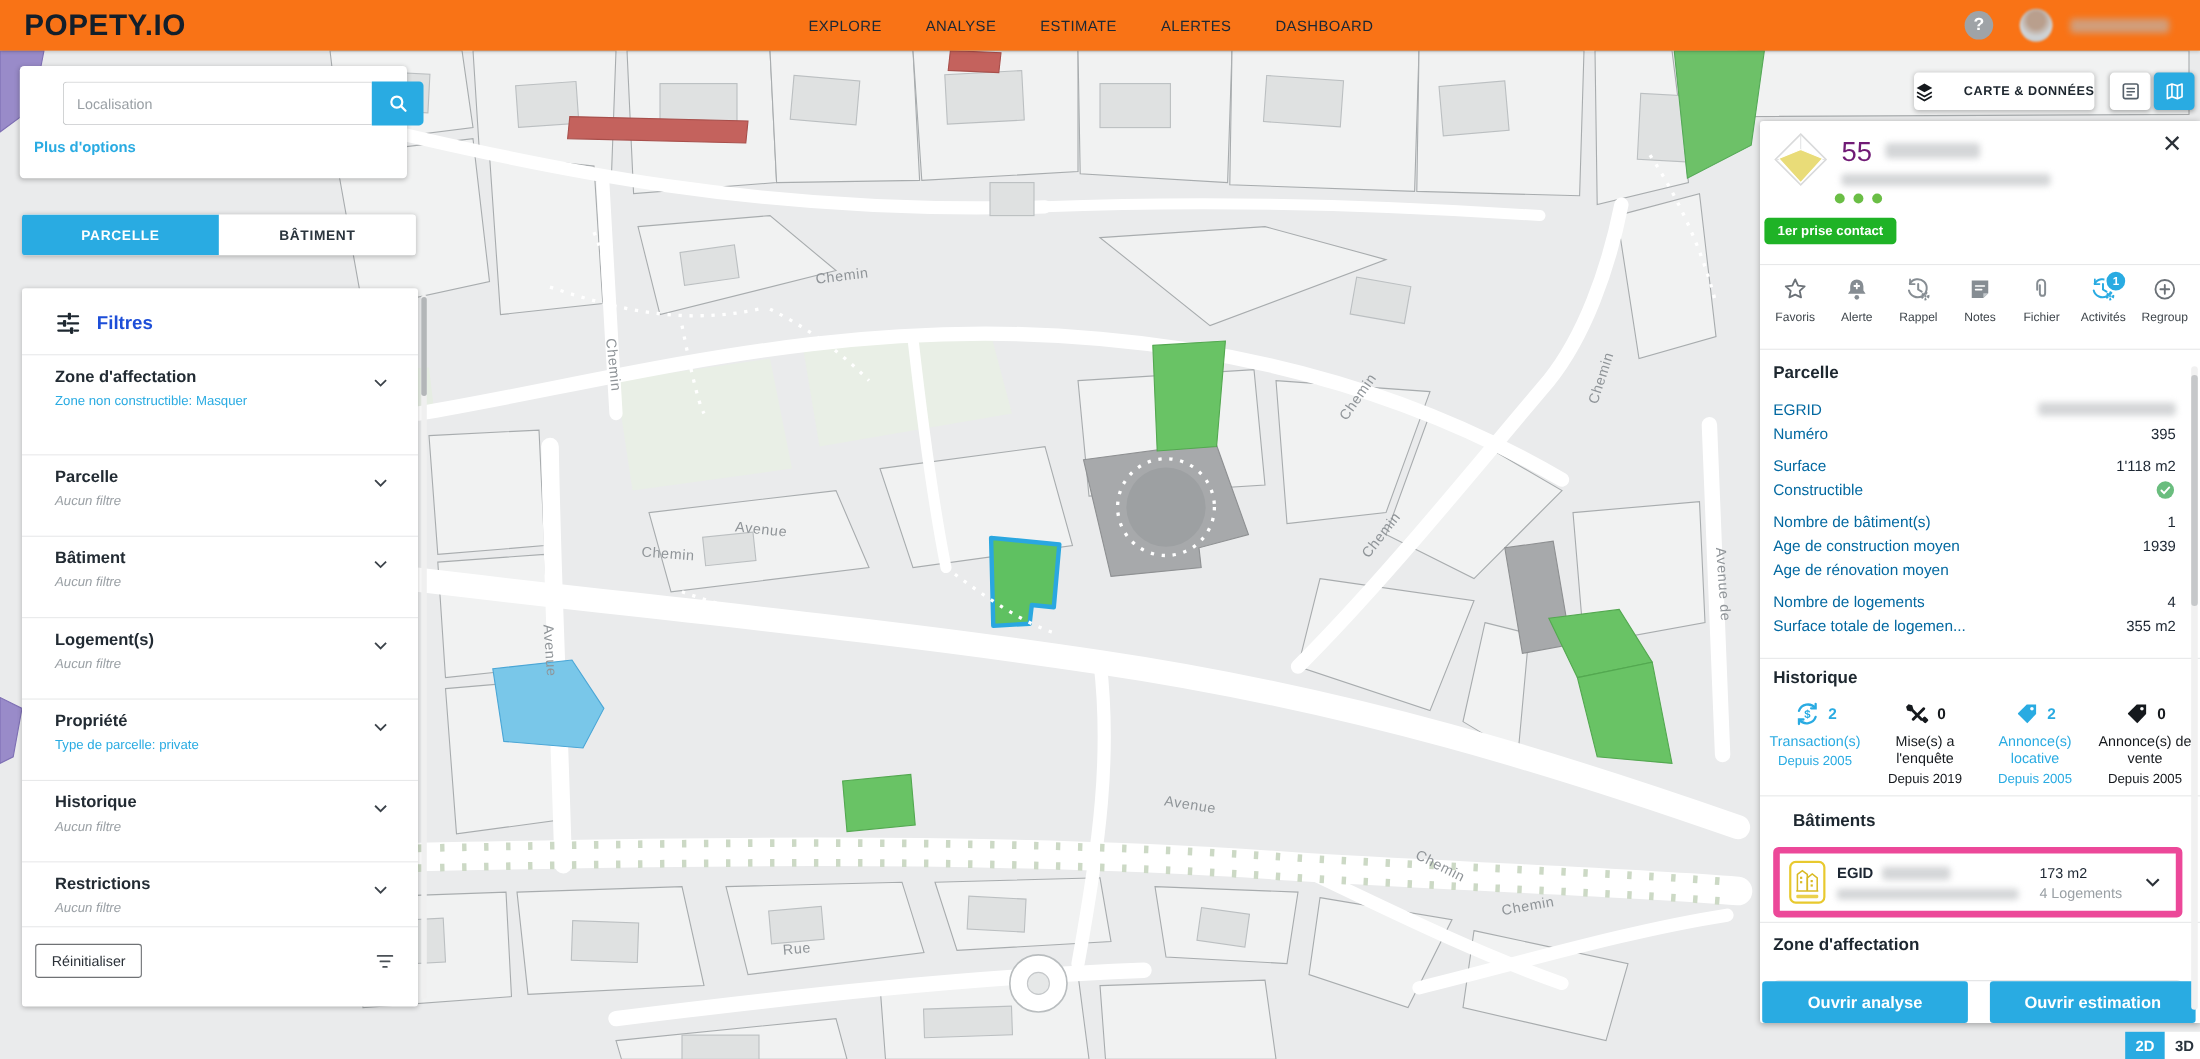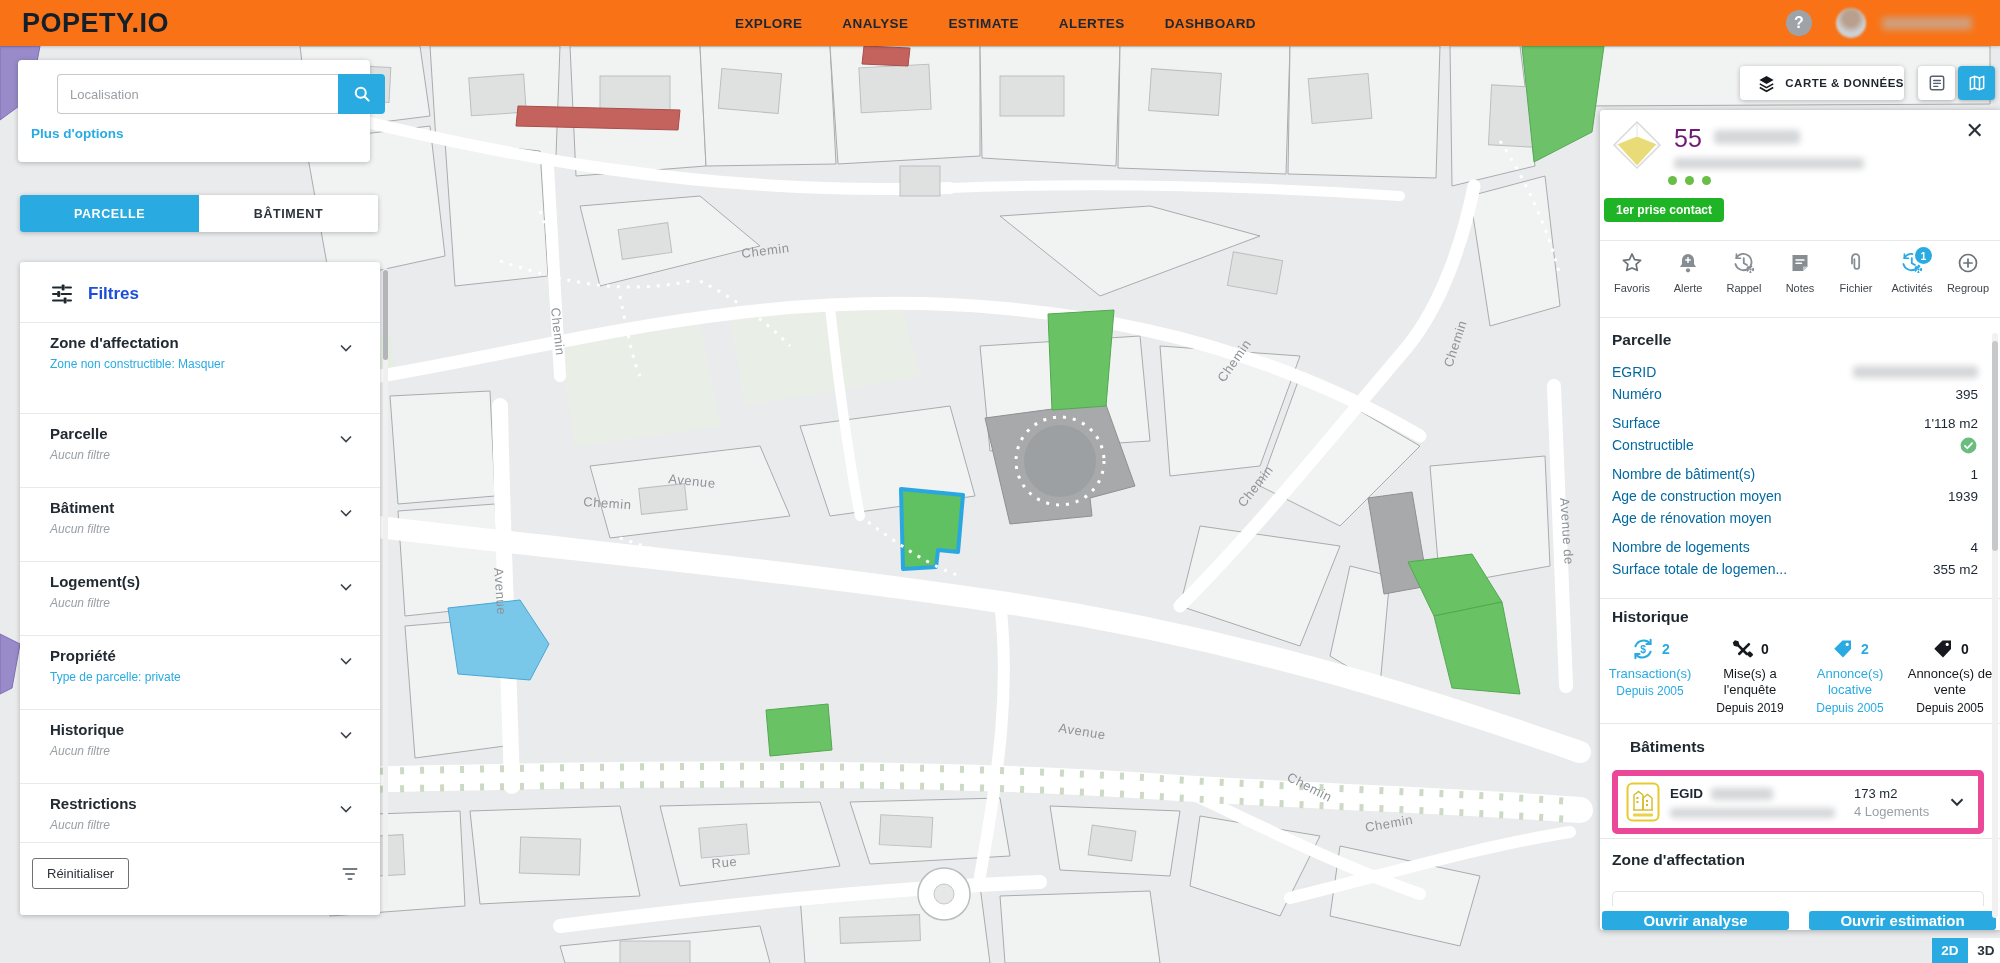--- a/index.html
+++ b/index.html
@@ -2,21 +2,21 @@
 <html><head>
 <meta charset="utf-8">
 <style>
   html,body{margin:0;padding:0;background:#dfe0e1;font-family:"Liberation Sans","DejaVu Sans",sans-serif;}
   .screen{position:relative;width:2000px;height:963px;overflow:hidden;background:#eaebec;}
 
   
   .topbar{position:absolute;left:0;top:0;width:2000px;height:46px;background:#f97316;box-shadow:0 1px 3px rgba(0,0,0,.18);z-index:60;}
   .logo{position:absolute;left:22px;top:8px;font-size:27px;font-weight:800;letter-spacing:.5px;color:#131f2b;}
   .nav{position:absolute;left:735px;top:0;height:46px;display:flex;align-items:center;gap:40px;}
-  .nav span{font-size:13.5px;font-weight:700;color:#1c2733;letter-spacing:.4px;cursor:pointer;}
+  .nav span{font-size:13.5px;font-weight:400;color:#1c2733;letter-spacing:.4px;cursor:pointer;}
   .help{position:absolute;left:1786px;top:10px;width:26px;height:26px;border-radius:50%;background:#9fa3a7;color:#fff;font-size:16px;font-weight:700;display:flex;align-items:center;justify-content:center;}
   .avatar{position:absolute;left:1836px;top:8px;width:30px;height:30px;border-radius:50%;background:radial-gradient(circle at 50% 35%,#b99f8d 0 30%,#cfd3d6 60%,#bfc4c8);filter:blur(1px);}
   .redacted{background:#b7babd;border-radius:3px;filter:blur(3px);opacity:.6;}
   .uname{position:absolute;left:1882px;top:17px;width:90px;height:13px;}
 
   
   .map{position:absolute;left:0;top:46px;width:2000px;height:917px;}
   .street-label{fill:#8f9498;font-size:13px;letter-spacing:.6px;font-family:"Liberation Sans",sans-serif;}
 
   
@@ -45,21 +45,21 @@
   .fsec-sub{position:absolute;left:30px;font-size:12px;}
   .sub-active{color:#29abe2;}
   .sub-empty{color:#9aa0a5;font-style:italic;}
   .chev{position:absolute;right:24px;width:20px;height:20px;}
   .reset-btn{position:absolute;left:12px;top:596px;padding:7px 14px;background:#fff;border:1px solid #6f7275;border-radius:3px;font-size:13px;color:#2b3138;font-family:inherit;cursor:pointer;}
   .flist-icon{position:absolute;right:20px;top:602px;width:20px;height:20px;cursor:pointer;}
   .lscroll{position:absolute;left:383px;top:268px;width:5px;height:640px;background:#f0f0f0;border-radius:3px;z-index:45;}
   .lscroll .thumb{position:absolute;left:0;top:2px;width:5px;height:90px;background:#b3b6b8;border-radius:3px;}
 
   
-  .carte-btn{left:1740px;top:66px;width:164px;height:34px;display:flex;align-items:center;justify-content:flex-end;gap:9px;cursor:pointer;z-index:40;}
+  .carte-btn{left:1740px;top:66px;width:164px;height:34px;display:flex;align-items:center;justify-content:space-between;gap:9px;cursor:pointer;z-index:40;}
   .carte-btn span{font-size:11.5px;font-weight:700;letter-spacing:.5px;color:#1d262e;}
   .sq-btn{position:absolute;top:66px;width:37px;height:34px;border-radius:4px;box-shadow:0 1px 4px rgba(0,0,0,.3);display:flex;align-items:center;justify-content:center;cursor:pointer;z-index:40;}
   .sq-btn.white{background:#fff;left:1918px;}
   .sq-btn.blue{background:#29abe2;left:1958px;}
 
   
   .panel{position:absolute;left:1600px;top:110px;width:400px;height:820px;background:#fff;box-shadow:0 1px 6px rgba(0,0,0,.3);z-index:50;border-radius:3px 0 0 3px;}
   .pdiv{position:absolute;left:0;right:0;height:1px;background:#e7e8e9;}
   .close-x{position:absolute;right:16px;top:10px;font-size:22px;color:#2b3138;cursor:pointer;line-height:1;}
   .score{position:absolute;left:74px;top:14px;font-size:25px;font-weight:400;color:#701a75;}
@@ -76,21 +76,21 @@
   .prow .v{font-size:13.5px;color:#1d2733;font-weight:500;text-align:right;}
   .hist-items{display:flex;margin-top:10px;}
   .hitem{width:25%;text-align:center;}
   .hitem .top{display:flex;align-items:center;justify-content:center;gap:6px;height:26px;}
   .hitem .cnt{font-size:14px;font-weight:700;}
   .hitem .hl2{font-size:13px;line-height:1.25;margin-top:4px;}
   .hitem .since{font-size:12px;margin-top:2px;font-weight:500;}
   .hl-blue{color:#29abe2;}
   .hl-dark{color:#15191d;}
   .bcard{position:absolute;left:12px;right:16px;top:32px;height:52px;border:6px solid #ec4899;border-radius:5px;display:flex;align-items:center;}
-  .pfoot{position:absolute;left:0;bottom:0;width:100%;height:38px;display:flex;gap:20px;padding:0 4px 0 2px;box-sizing:border-box;align-items:flex-end;}
+  .pfoot{position:absolute;left:0;bottom:0;width:100%;height:38px;display:flex;gap:20px;padding:0 4px 0 2px;box-sizing:border-box;}
   .pfoot button{flex:1;background:#29abe2;color:#fff;border:none;border-radius:3px;font-size:15px;font-weight:700;font-family:inherit;cursor:pointer;}
   .pscroll{position:absolute;right:2px;top:223px;width:6px;height:585px;background:#f1f1f1;border-radius:3px;}
   .pscroll .thumb{position:absolute;left:0;top:8px;width:6px;height:210px;background:#c6c8ca;border-radius:3px;}
   .zone-card-top{position:absolute;left:12px;right:16px;top:40px;height:14px;border:1px solid #e3e4e5;border-bottom:none;border-radius:5px 5px 0 0;}
 
   
   .dtoggle{position:absolute;left:1932px;top:938px;display:flex;z-index:40;}
   .dtoggle div{width:36px;height:25px;display:flex;align-items:center;justify-content:center;font-size:13.5px;font-weight:700;cursor:pointer;}
   .d2{background:#29abe2;color:#fff;}
   .d3{background:#fff;color:#2a343d;}

